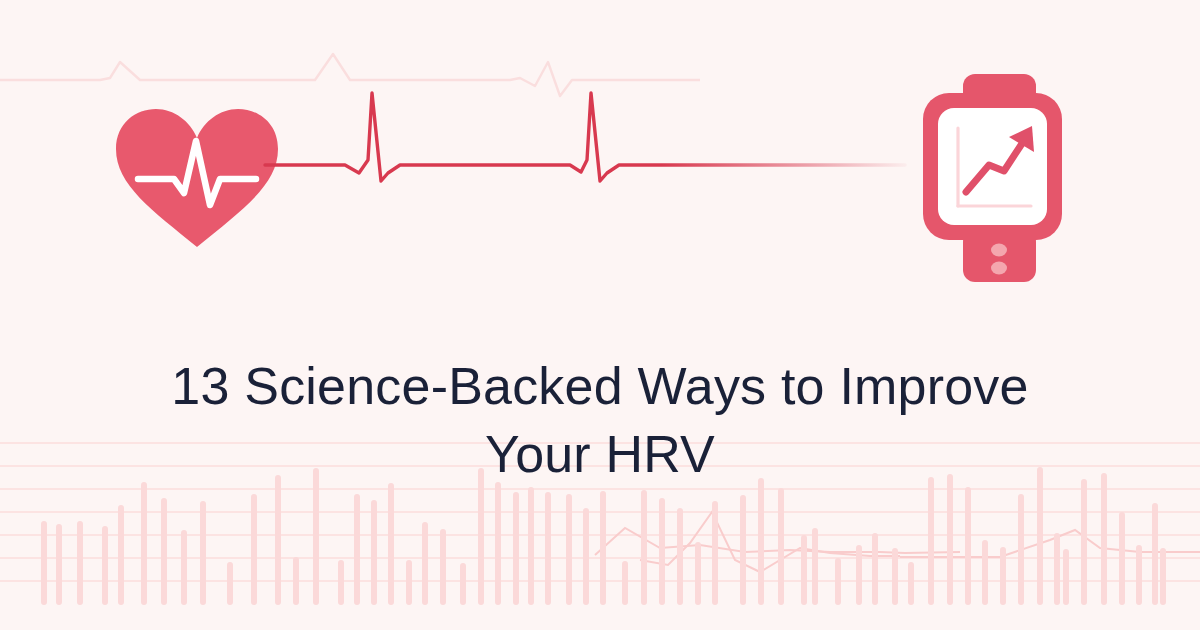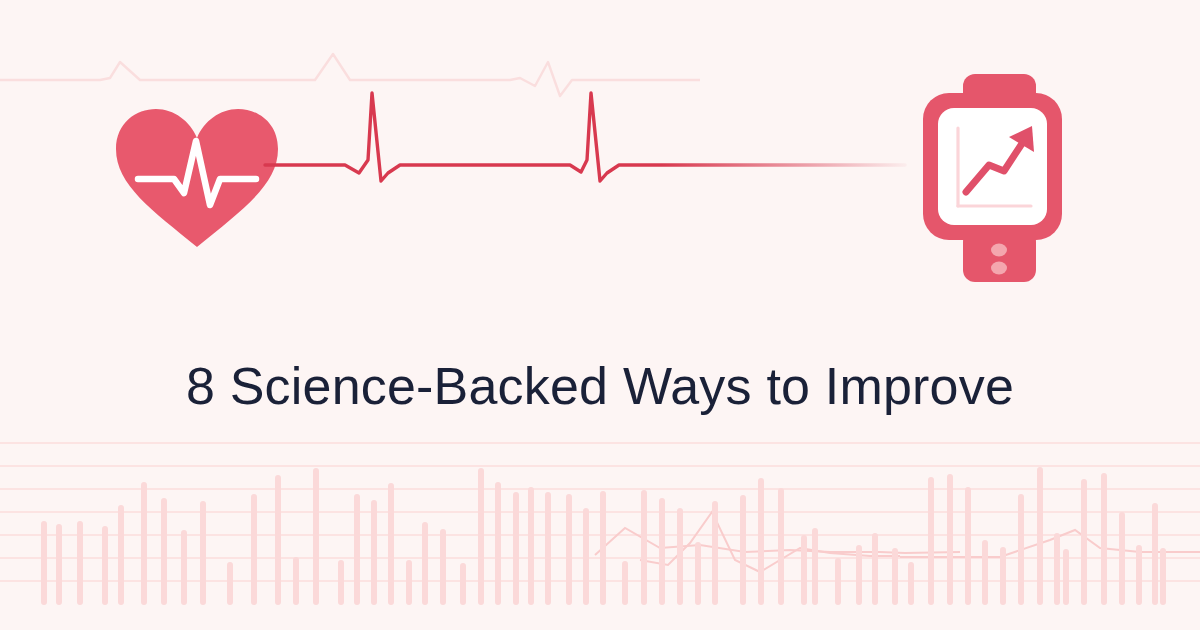--- a/index.html
+++ b/index.html
@@ -205,16 +205,17 @@
         <line x1="53" y1="58" x2="53" y2="136"></line>
         <line x1="53" y1="136" x2="126" y2="136"></line>
       </g>
 
       <polyline fill="none" stroke="#e0506a" stroke-width="7" stroke-linecap="round" stroke-linejoin="round" points="61,122 84,95 99,101 122,66"></polyline>
       <polygon fill="#e0506a" points="127,56 129,82 104,67"></polygon>
     </svg>
   </div>
 
   <div class="title-block">
-    <span class="title-line">8 Science-Backed Ways to Improve</span>
+    <span class="title-line">13 Science-Backed Ways to Improve</span>
+    <span class="title-line">Your HRV</span>
   </div>
 
 </div>
 
 </body></html>

